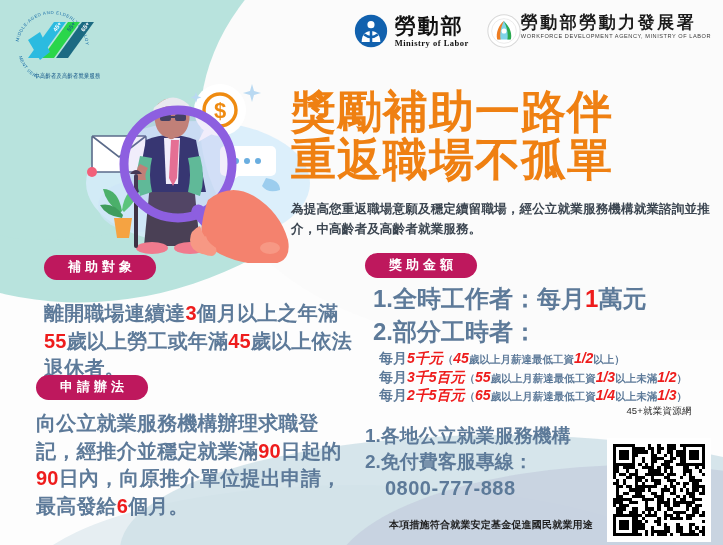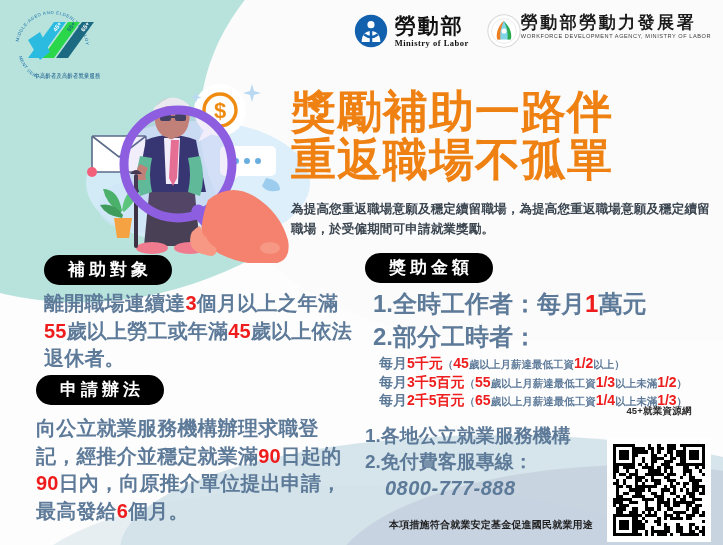--- a/index.html
+++ b/index.html
@@ -71,53 +71,53 @@
     letter-spacing:1px; white-space:nowrap;
   }
   .subtitle {
     position:absolute; left:291px; top:200px; width:425px;
     font-size:12.6px; font-weight:bold; color:#3c4651; line-height:1.55;
     letter-spacing:.1px;
   }
 
   
   .pill {
-    display:inline-block; background:#000000; color:#ffffff;
+    display:inline-block; background:#be185d; color:#ffffff;
     border-radius:20px; padding:4px 20px 5px 20px;
-    font-size:17px; font-weight:bold; letter-spacing:4px; line-height:1.25;
+    font-size:13px; font-weight:bold; letter-spacing:4px; line-height:1.25;
     text-indent:4px;
   }
 
   
   .blk { position:absolute; }
   .body-txt { color:#5d7a99; font-weight:bold; line-height:1.38; }
   .big { font-size:20px; }
   .red { color:#ee1c1c; }
 
   #sec-target { left:44px; top:255px; width:310px; }
-  #sec-target .body-txt { margin-top:5px; letter-spacing:.2px; }
+  #sec-target .body-txt { margin-top:20px; letter-spacing:.2px; }
   #sec-apply  { left:36px; top:375px; width:315px; }
   #sec-apply .body-txt { margin-top:10px; letter-spacing:.2px; }
 
   #sec-amount { left:365px; top:253px; width:350px; }
   #sec-amount .body-txt { margin-top:4px; }
   .amt-line { font-size:24px;margin-left:8px; }
   .sub-lines { margin-left:14px; margin-top:1px; }
   .sub-line { font-size:14px; line-height:1.32; white-space:nowrap; font-weight:bold; color:#5d7a99; }
   .sub-line .sm { font-size:10.5px; font-weight:bold; }
-  .sub-line .red { color:#ee1c1c; }
+  .sub-line .red { color:#ee1c1c;font-style:italic; }
 
   #sec-contact { left:365px; top:404px; width:300px; }
   #sec-contact .body-txt { margin-top:19px; }
   .contact-line { font-size:19px; }
-  .phone { font-size:20px; margin-left:20px; letter-spacing:.5px;font-style:italic; }
+  .phone { font-size:20px; margin-left:20px; letter-spacing:.5px; }
 
   
   .qr-wrap { position:absolute; right:12px; top:405px; width:104px; text-align:center; }
-  .qr-label { font-size:9.5px; font-weight:bold; color:#2b2b2b; margin-bottom:20px; letter-spacing:.2px; }
+  .qr-label { font-size:9.5px; font-weight:normal; color:#2b2b2b; margin-bottom:20px; letter-spacing:.2px; }
   .qr-box { width:104px; height:104px; background:#ffffff; padding:6px; }
   .qr-box svg { display:block; }
 
   .footnote {
     position:absolute; right:130px; bottom:13px;
     font-size:10px; font-weight:bold; color:#1f1f1f; letter-spacing:.2px; white-space:nowrap;
   }
 </style>
 </head>
 <body>
@@ -254,21 +254,21 @@
         <path d="M126,158 q-8,4 -6,12 q2,8 12,8 q6,-2 4,-8 q-8,-4 -10,-12 Z" fill="#f79884"></path>
         <ellipse cx="190" cy="170" rx="10" ry="6" fill="#f79884"></ellipse>
       </g>
     </svg>
   </div>
 
   <div class="headline">
     <div class="line">獎勵補助一路伴</div>
     <div class="line">重返職場不孤單</div>
   </div>
-  <div class="subtitle">為提高您重返職場意願及穩定續留職場，為提高您重返職場意願及穩定續留職場，於受僱期間可申請就業獎勵。</div>
+  <div class="subtitle">為提高您重返職場意願及穩定續留職場，經公立就業服務機構就業諮詢並推介，中高齡者及高齡者就業服務。</div>
 
   <div class="blk" id="sec-target">
     <span class="pill">補助對象</span>
     <div class="body-txt big"><span>離開職場連續達</span><span class="red">3</span><span>個月以上之年滿</span><span class="red">55</span><span>歲以上勞工或年滿</span><span class="red">45</span><span>歲以上依法退休者。</span></div>
   </div>
 
   <div class="blk" id="sec-apply">
     <span class="pill">申請辦法</span>
     <div class="body-txt big"><span>向公立就業服務機構辦理求職登記，經推介並穩定就業滿</span><span class="red">90</span><span>日起的</span><span class="red">90</span><span>日內，向原推介單位提出申請，最高發給</span><span class="red">6</span><span>個月。</span></div>
   </div>

